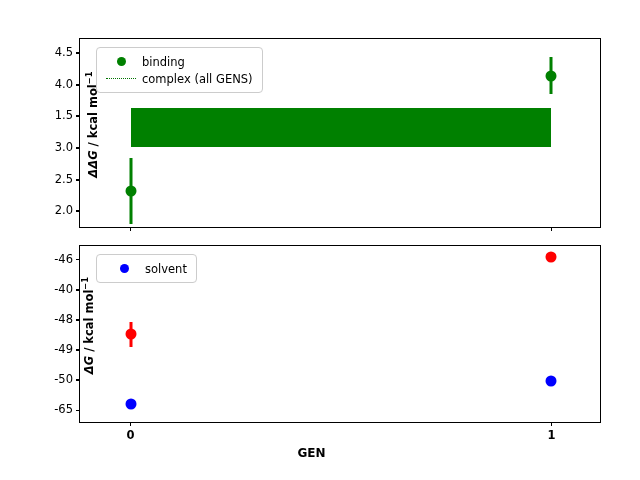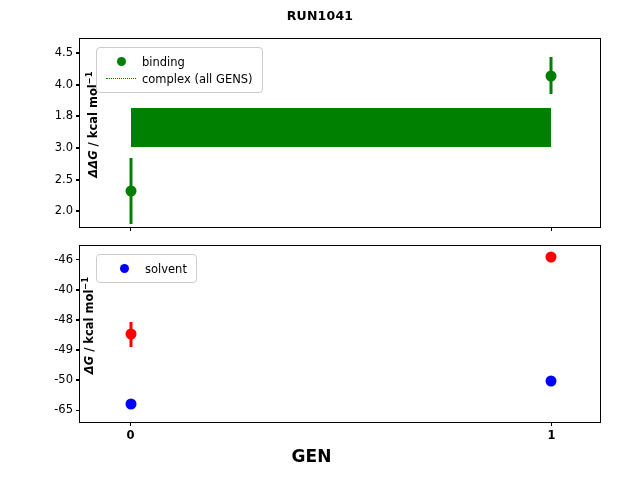--- a/index.html
+++ b/index.html
@@ -28,21 +28,21 @@
   .xtick .tmark{position:absolute;left:-0.9px;top:0;width:1.8px;height:4px;background:#000;}
   .xtick .tlabel{position:absolute;left:-10px;top:6px;width:20px;text-align:center;
                  font-size:11.5px;font-weight:bold;color:#000;}
 
   
   .ylabel{position:absolute;font-size:11.5px;font-weight:bold;color:#000;
           transform-origin:50% 50%;transform:rotate(-90deg);white-space:nowrap;}
   #ylabel-top{left:-58px;top:78px;width:140px;text-align:center;}
   #ylabel-bottom{left:-62px;top:72px;width:140px;text-align:center;}
   .xlabel{position:absolute;left:0;top:446px;width:623px;text-align:center;
-          font-size:17px;font-weight:bold;color:#000;}
+          font-size:12px;font-weight:bold;color:#000;}
 
   
   .errbar{position:absolute;width:3px;border-radius:0;transform:translateX(-50%);}
   .point{position:absolute;width:11px;height:11px;border-radius:50%;
          transform:translate(-50%,-50%);}
   .band{position:absolute;}
 
   
   .legend{position:absolute;background:#fff;border:1px solid #cccccc;border-radius:4px;
           padding:5px 9px 5px 7px;box-sizing:border-box;}
@@ -54,21 +54,20 @@
   .key-dot{width:9px;height:9px;border-radius:50%;display:block;}
   .key-dash{width:30px;height:0;border-top:1.6px dotted #027402;display:block;}
   .sup{font-size:.72em;vertical-align:0.5em;}
   .ital{font-style:italic;}
 </style>
 </head>
 <body>
 
 <div class="figure">
 
-  <div class="fig-title">RUN1041</div>
 
   <div class="axes" id="axes-top">
 
     <div class="ylabel" id="ylabel-top">
       <span class="ital">ΔΔG</span> / kcal mol<span class="sup">−1</span>
     </div>
 
     <div class="ytick" style="top: 172.267px;">
       <span class="tmark"></span>
         <span class="tlabel">2.0</span>
@@ -76,21 +75,21 @@
     <div class="ytick" style="top: 140.6px;">
       <span class="tmark"></span>
         <span class="tlabel">2.5</span>
       </div>
     <div class="ytick" style="top: 108.933px;">
       <span class="tmark"></span>
         <span class="tlabel">3.0</span>
       </div>
     <div class="ytick" style="top: 77.2667px;">
       <span class="tmark"></span>
-        <span class="tlabel">1.8</span>
+        <span class="tlabel">1.5</span>
       </div>
     <div class="ytick" style="top: 45.6px;">
       <span class="tmark"></span>
         <span class="tlabel">4.0</span>
       </div>
     <div class="ytick" style="top: 13.9333px;">
       <span class="tmark"></span>
         <span class="tlabel">4.5</span>
       </div>
 

